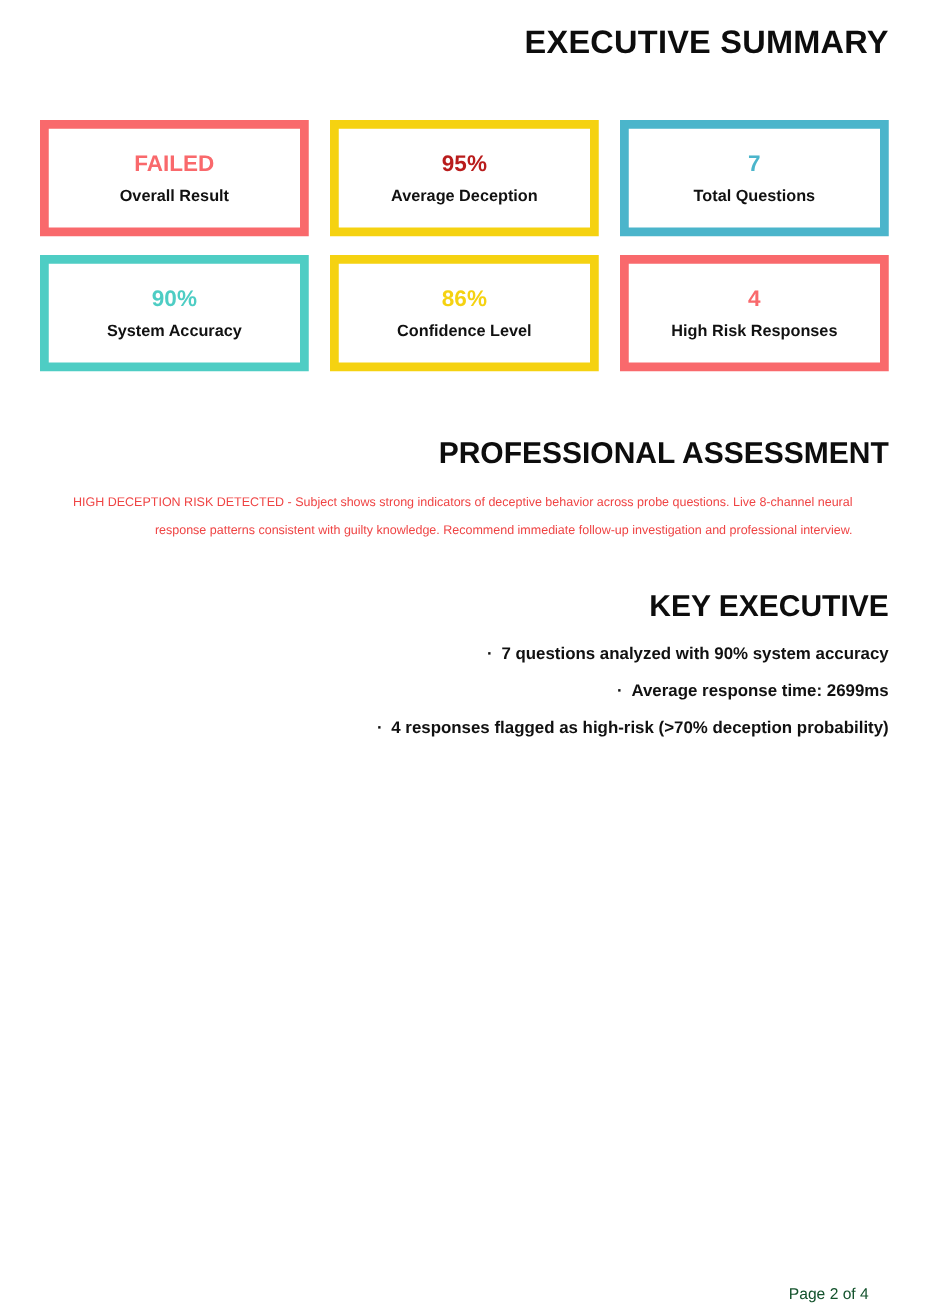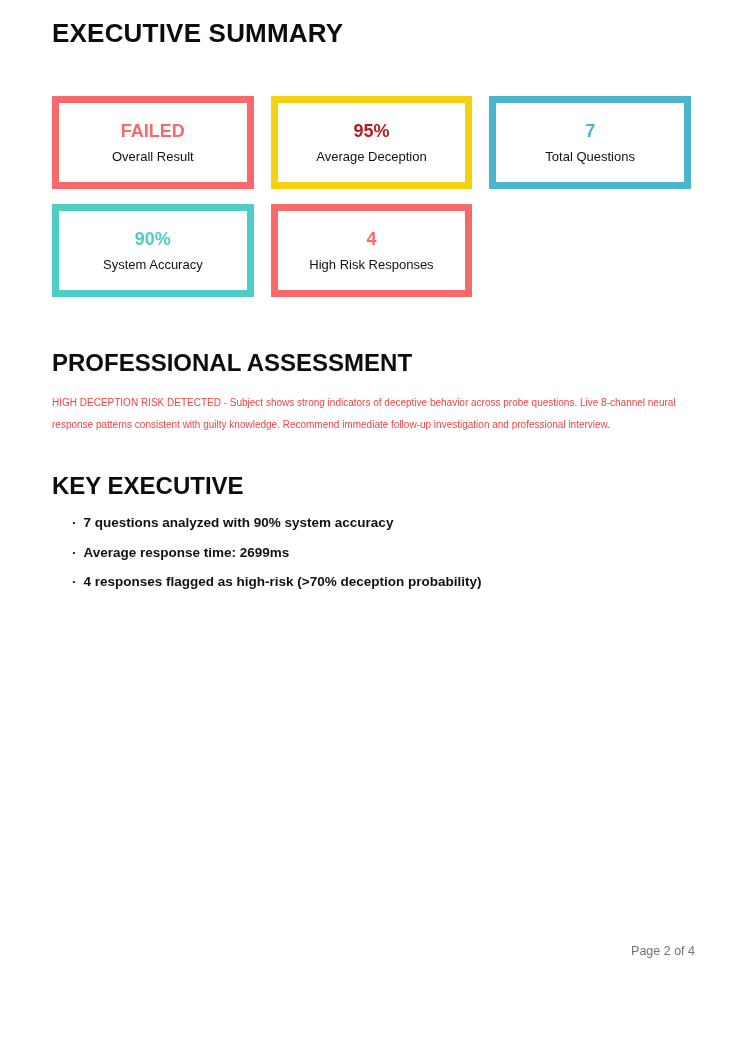--- a/index.html
+++ b/index.html
@@ -9,21 +9,22 @@
   }
   body {
     width: 743px;
     height: 1044px;
     position: relative;
     font-family: "Liberation Sans", sans-serif;
     color: #1b1b1b;
     overflow: hidden;
   }
   .content {
-    padding: 0 52px;
+    padding: 0 32px;
+    text-align: right;
   }
   .doc-title {
     font-size: 26px;
     font-weight: bold;
     letter-spacing: 0.2px;
     color: #0d0d0d;
     margin: 0;
     padding-top: 18px;
   }
   .cards-grid {
@@ -42,21 +43,21 @@
     align-items: center;
     justify-content: center;
   }
   .card-value {
     font-size: 18px;
     font-weight: bold;
     line-height: 1;
   }
   .card-label {
     font-size: 13px;
-    font-weight: normal;
+    font-weight: bold;
     color: #111111;
     margin-top: 10px;
     line-height: 1;
   }
   .section-heading {
     font-size: 24px;
     font-weight: bold;
     color: #0d0d0d;
     margin: 0;
   }
@@ -85,24 +86,24 @@
     margin-top: 16px;
     line-height: 1;
   }
   .bullet-glyph {
     display: inline-block;
     margin-right: 7px;
     font-weight: bold;
   }
   .page-footer {
     position: absolute;
-    top: 944px;
+    top: 1028px;
     right: 48px;
     font-size: 12.5px;
-    color: #737373;
+    color: #14532d;
   }
 </style>
 </head>
 <body>
 
 <div class="content">
 
   <h1 class="doc-title">EXECUTIVE SUMMARY</h1>
 
   <div class="cards-grid">
@@ -120,20 +121,24 @@
     <div class="stat-card" style="border-color: rgb(75, 181, 203);">
       <div class="card-value" style="color: rgb(75, 181, 203);">7</div>
       <div class="card-label">Total Questions</div>
     </div>
 
     <div class="stat-card" style="border-color: rgb(78, 205, 196);">
       <div class="card-value" style="color: rgb(78, 205, 196);">90%</div>
       <div class="card-label">System Accuracy</div>
     </div>
 
+    <div class="stat-card" style="border-color: rgb(245, 210, 17);">
+      <div class="card-value" style="color: rgb(245, 210, 17);">86%</div>
+      <div class="card-label">Confidence Level</div>
+    </div>
 
     <div class="stat-card" style="border-color: rgb(249, 105, 108);">
       <div class="card-value" style="color: rgb(249, 105, 108);">4</div>
       <div class="card-label">High Risk Responses</div>
     </div>
 
   </div>
 
   <h2 class="section-heading assessment-heading">PROFESSIONAL ASSESSMENT</h2>
   <p class="assessment-body">HIGH DECEPTION RISK DETECTED - Subject shows strong indicators of deceptive behavior across probe questions. Live 8-channel neural response patterns consistent with guilty knowledge. Recommend immediate follow-up investigation and professional interview.</p>

